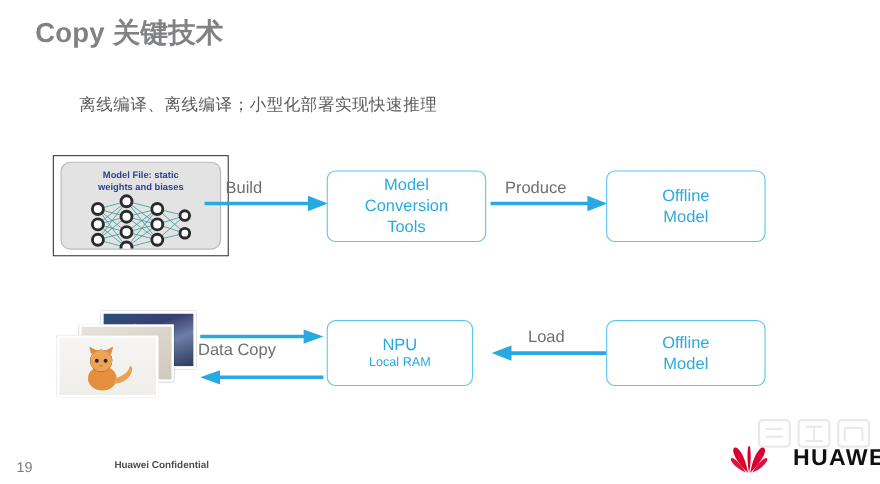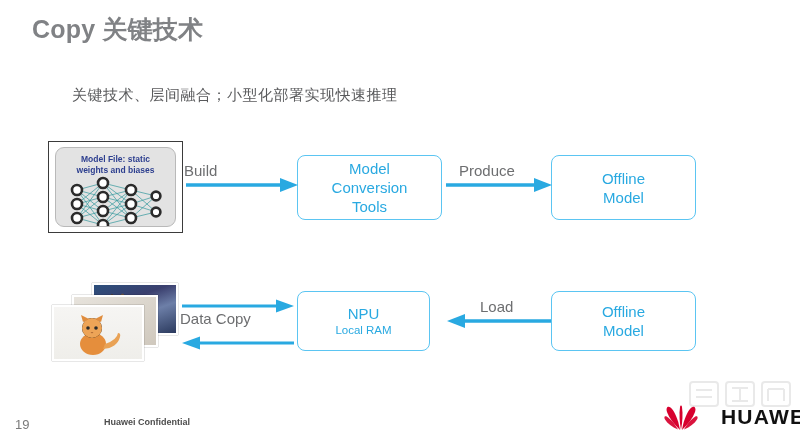--- a/index.html
+++ b/index.html
@@ -41,21 +41,21 @@
     color: #58595b;
     white-space: nowrap;
     letter-spacing: 0.5px;
   }
 
   
   .modelfile {
     position: absolute;
     left: 48px;
     top: 141px;
-    width: 135px;
+    width: 160px;
     height: 92px;
     border: 1.5px solid #3b3b3b;
     box-sizing: border-box;
     background: #ffffff;
   }
   .modelfile-inner {
     position: absolute;
     left: 6px;
     top: 5px;
     right: 6px;
@@ -175,21 +175,21 @@
   #arr-copy-bot { left: 182px; top: 336px; }
   #arr-load     { left: 447px; top: 314px; }
 
   
   .arrow-label {
     position: absolute;
     font-size: 15px;
     color: #6d6e70;
     white-space: nowrap;
   }
-  #lbl-build   { left: 184px; top: 162px; }
+  #lbl-build   { left: 205px; top: 162px; }
   #lbl-produce { left: 459px; top: 162px; }
   #lbl-copy    { left: 180px; top: 310px; }
   #lbl-load    { left: 480px; top: 298px; }
 
   
   .footer-page {
     position: absolute;
     left: 15px;
     top: 417px;
     font-size: 13px;
@@ -227,21 +227,21 @@
     opacity: 0.30;
   }
 </style>
 </head>
 <body>
 
 <div class="slide">
 
   <div class="title">Copy 关键技术</div>
 
-  <div class="subtitle">关键技术、层间融合；小型化部署实现快速推理</div>
+  <div class="subtitle">离线编译、离线编译；小型化部署实现快速推理</div>
 
   <div class="modelfile">
     <div class="modelfile-inner">
       <div class="modelfile-caption">
         <div>Model File: static</div>
         <div>weights and biases</div>
       </div>
       <svg class="nn-svg" width="104" height="56" viewBox="0 0 104 56">
         <g stroke="#128a8f" stroke-width="0.7" opacity="0.85">
 

